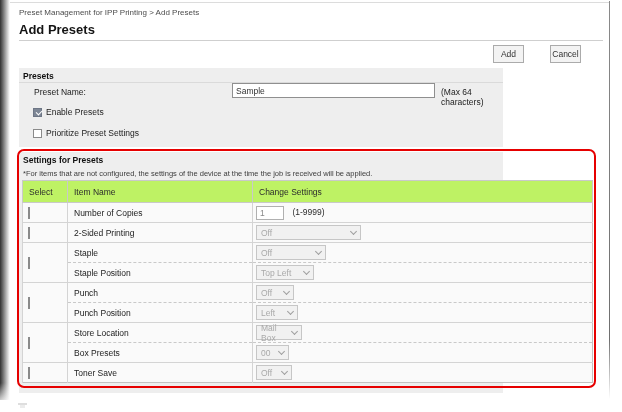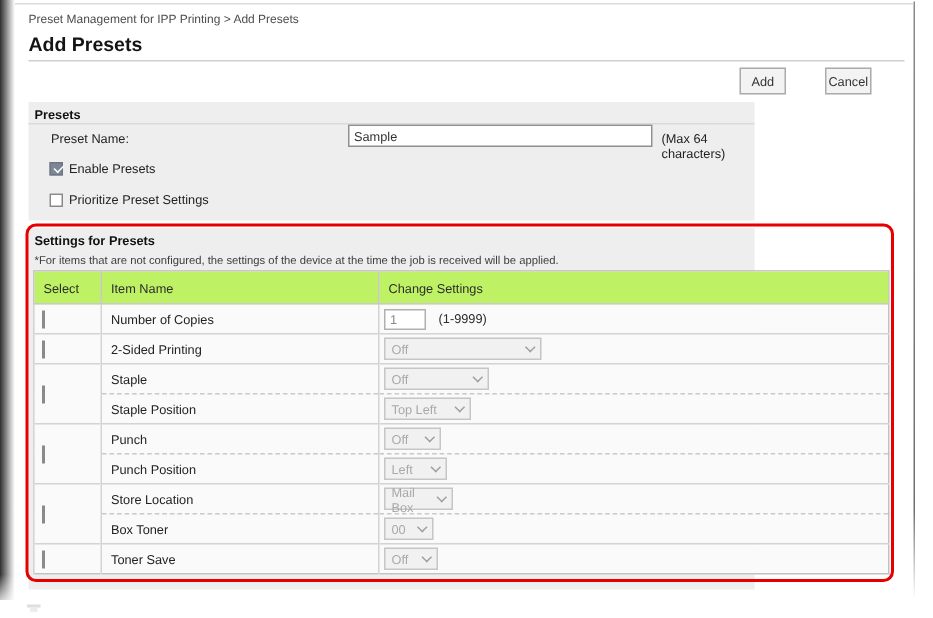--- a/index.html
+++ b/index.html
@@ -176,21 +176,21 @@
         </tr>
         <tr>
           <td class="c-select" rowspan="2"><span class="cb"></span></td>
           <td class="c-item">Store Location</td>
           <td class="c-change"><span class="sel w46">
                 <span>Mail Box</span>
                 <span class="chev"></span>
               </span></td>
         </tr>
         <tr class="dashed">
-          <td class="c-item">Box Toner</td>
+          <td class="c-item">Box Presets</td>
           <td class="c-change"><span class="sel w33">
                 <span>00</span>
                 <span class="chev"></span>
               </span></td>
         </tr>
         <tr>
           <td class="c-select"><span class="cb"></span></td>
           <td class="c-item">Toner Save</td>
           <td class="c-change"><span class="sel w36">
                 <span>Off</span>

